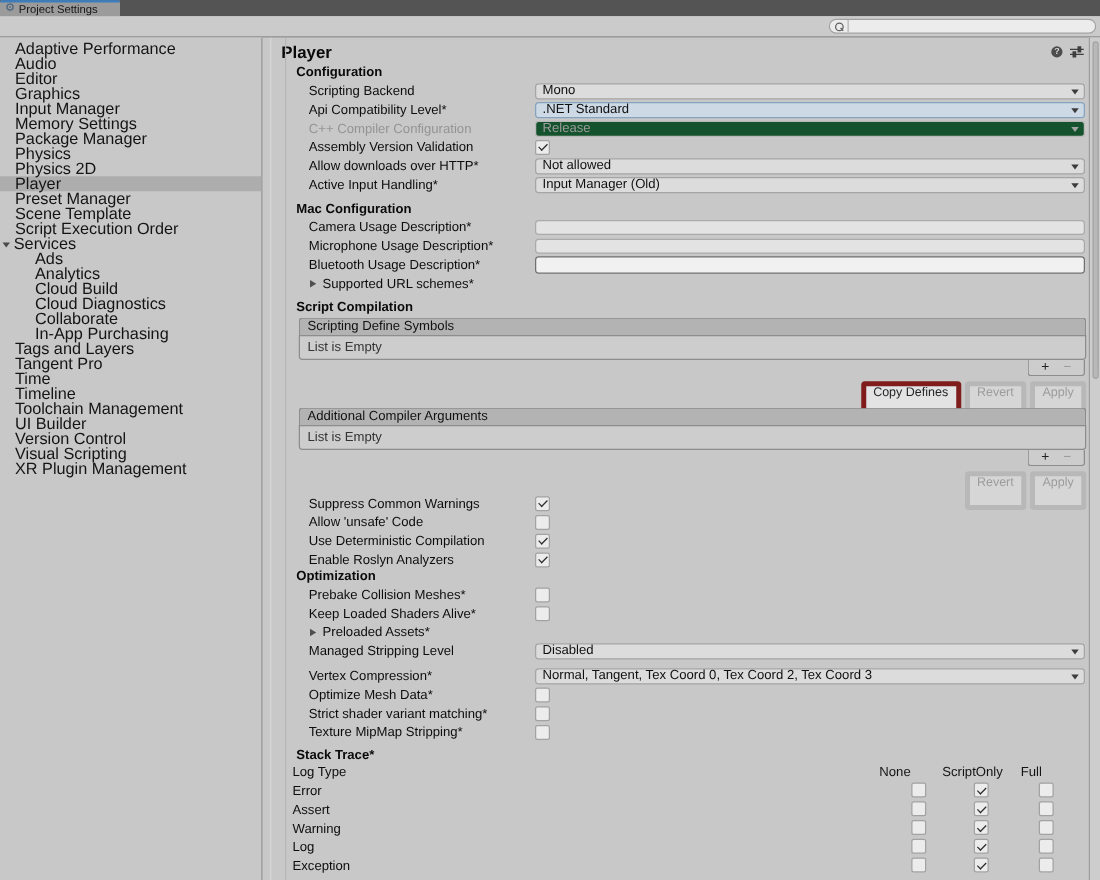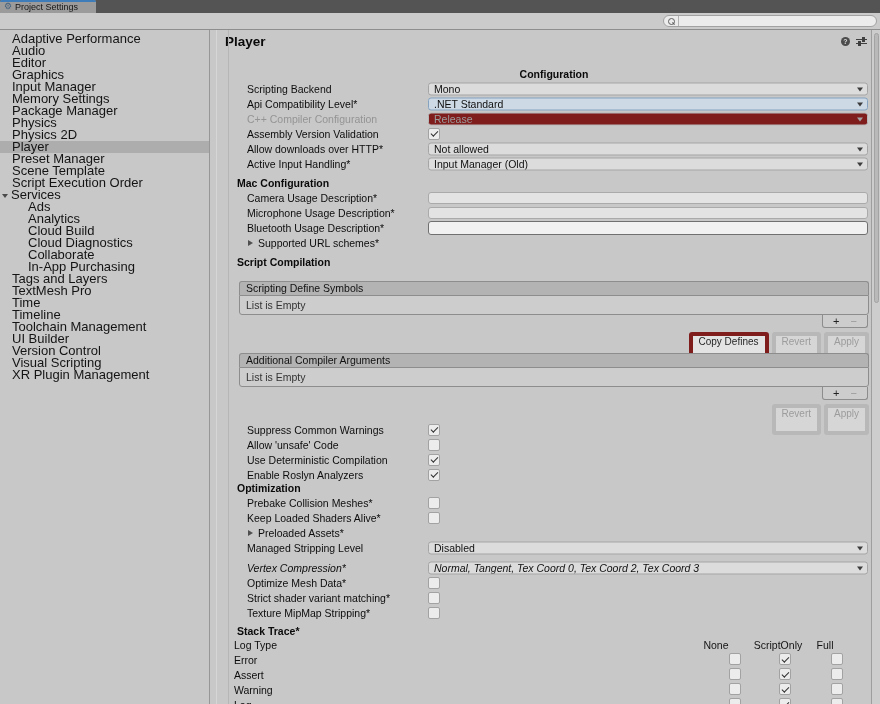--- a/index.html
+++ b/index.html
@@ -45,51 +45,51 @@
           line-height:9px; text-align:center; font-weight:bold; display:inline-block; }
   .presets { width:11px; height:9px; position:relative; display:inline-block; }
   .presets i { position:absolute; left:0; right:0; height:0; border-top:1.5px solid #3f3f3f; }
   .presets i:nth-child(1) { top:2px; }
   .presets i:nth-child(2) { top:6px; }
   .presets i:nth-child(1)::after { content:''; position:absolute; left:6px; top:-3px; width:3px; height:4.5px; background:#3f3f3f; }
   .presets i:nth-child(2)::after { content:''; position:absolute; left:2px; top:-3px; width:3px; height:4.5px; background:#3f3f3f; }
   .rows { position:relative; }
   
   .section { height:13px; line-height:13px; font-weight:bold; padding-left:26px; margin-top:5px; color:#0a0a0a; }
-  [data-name="section-configuration"] { margin-top:16px;text-align:center; }
+  [data-name="section-configuration"] { margin-top:0; }
   [data-name="section-optimization"]  { margin-top:0; }
   [data-name="section-mac-configuration"],
   [data-name="section-script-compilation"] { margin-top:6px; }
   [data-name="row-suppress-common-warnings"] { margin-top:5px; }
-  [data-name="row-vertex-compression"] { margin-top:5px;font-style:italic; }
+  [data-name="row-vertex-compression"] { margin-top:5px; }
   .row { height:15px; position:relative; }
   .label { position:absolute; left:36px; top:50%; transform:translateY(-50%); white-space:nowrap; }
   .label.disabled { color:#949494; }
   .value { position:absolute; left:217px; top:50%; transform:translateY(-50%); width:440px; display:flex; align-items:center; }
   .dropdown { position:relative; width:100%; height:13px; background:#dcdcdc; border:1px solid #a5a5a5;
               border-radius:3px; box-sizing:border-box; display:flex; align-items:center; padding:0 14px 0 5px; }
   .dd-text { white-space:nowrap; overflow:hidden; font-size:10.5px; color:#101010; }
   .arrow { position:absolute; right:4px; top:4px; width:0; height:0; border-left:3.5px solid transparent;
            border-right:3.5px solid transparent; border-top:4px solid #3c3c3c; }
   .dropdown.highlight { background:#cdd9e5; border-color:#85a3bf; }
-  .dropdown.disabled  { background:#7f1d1d; border-color:#b9b9b9; }
+  .dropdown.disabled  { background:#14532d; border-color:#b9b9b9; }
   .dropdown.disabled .dd-text { color:#9b9b9b; }
   .dropdown.disabled .arrow { border-top-color:#a3a3a3; }
   .checkbox { position:relative; width:12px; height:12px; background:#ececec; border:1px solid #a2a2a2;
               border-radius:2px; box-sizing:border-box; display:inline-block; }
   .checkbox.checked::after { content:''; position:absolute; left:2px; top:2.5px; width:5.5px; height:3px;
               border-left:1.5px solid #2e2e2e; border-bottom:1.5px solid #2e2e2e; transform:rotate(-45deg); }
   .textfield { width:100%; height:12px; background:#e3e3e3; border:1px solid #aaaaaa; border-radius:3px;
                box-sizing:border-box; outline:none; font-family:"Liberation Sans", sans-serif; font-size:10px; padding:0 4px; }
   .textfield.focused { height:14px; background:#f1f1f1; border-color:#707070; }
   .fold-arrow { position:absolute; left:37px; top:50%; transform:translateY(-50%); width:0; height:0;
                 border-top:3.5px solid transparent; border-bottom:3.5px solid transparent; border-left:5px solid #4f4f4f; }
   .fold-label { left:47px; }
   
-  .listbox { position:relative; margin:12px 0 0 28px; width:630px; }
+  .listbox { position:relative; margin:1px 0 0 28px; width:630px; }
   [data-name="listbox-additional-compiler-arguments"] { margin-top:8px; }
   .lb-header { height:14px; line-height:13px; background:#b3b3b3; border:1px solid #8d8d8d; border-bottom:none;
                border-radius:3px 3px 0 0; box-sizing:border-box; padding-left:6px; color:#111; }
   .lb-body { height:20px; background:#cdcdcd; border:1px solid #8d8d8d; border-radius:0 0 3px 3px;
              box-sizing:border-box; padding:3px 0 0 6px; color:#333; }
   .lb-footer { height:13px; display:flex; justify-content:flex-end; }
   .lb-pm { width:46px; height:13px; margin-right:1px; background:#cdcdcd; border:1px solid #8d8d8d; border-top:none;
            border-radius:0 0 3px 3px; box-sizing:border-box; display:flex; align-items:center; justify-content:center; gap:11px; }
   .pm-plus  { font-size:11px; line-height:10px; color:#222; }
   .pm-minus { font-size:11px; line-height:10px; color:#999; }
@@ -146,21 +146,21 @@
     <div class="side-item" data-name="sidebar-item-scene-template"><span data-name="sidebar-item-label">Scene Template</span></div>
     <div class="side-item" data-name="sidebar-item-script-execution-order"><span data-name="sidebar-item-label">Script Execution Order</span></div>
     <div class="side-item" data-name="sidebar-item-services"><span class="side-tri" data-name="foldout-open-icon"></span><span data-name="sidebar-item-label">Services</span></div>
     <div class="side-item indent" data-name="sidebar-item-ads"><span data-name="sidebar-item-label">Ads</span></div>
     <div class="side-item indent" data-name="sidebar-item-analytics"><span data-name="sidebar-item-label">Analytics</span></div>
     <div class="side-item indent" data-name="sidebar-item-cloud-build"><span data-name="sidebar-item-label">Cloud Build</span></div>
     <div class="side-item indent" data-name="sidebar-item-cloud-diagnostics"><span data-name="sidebar-item-label">Cloud Diagnostics</span></div>
     <div class="side-item indent" data-name="sidebar-item-collaborate"><span data-name="sidebar-item-label">Collaborate</span></div>
     <div class="side-item indent" data-name="sidebar-item-in-app-purchasing"><span data-name="sidebar-item-label">In-App Purchasing</span></div>
     <div class="side-item" data-name="sidebar-item-tags-and-layers"><span data-name="sidebar-item-label">Tags and Layers</span></div>
-    <div class="side-item" data-name="sidebar-item-textmesh-pro"><span data-name="sidebar-item-label">TextMesh Pro</span></div>
+    <div class="side-item" data-name="sidebar-item-textmesh-pro"><span data-name="sidebar-item-label">Tangent Pro</span></div>
     <div class="side-item" data-name="sidebar-item-time"><span data-name="sidebar-item-label">Time</span></div>
     <div class="side-item" data-name="sidebar-item-timeline"><span data-name="sidebar-item-label">Timeline</span></div>
     <div class="side-item" data-name="sidebar-item-toolchain-management"><span data-name="sidebar-item-label">Toolchain Management</span></div>
     <div class="side-item" data-name="sidebar-item-ui-builder"><span data-name="sidebar-item-label">UI Builder</span></div>
     <div class="side-item" data-name="sidebar-item-version-control"><span data-name="sidebar-item-label">Version Control</span></div>
     <div class="side-item" data-name="sidebar-item-visual-scripting"><span data-name="sidebar-item-label">Visual Scripting</span></div>
     <div class="side-item" data-name="sidebar-item-xr-plugin-management"><span data-name="sidebar-item-label">XR Plugin Management</span></div>
   </div>
 
 <div class="main" data-name="main-panel">

